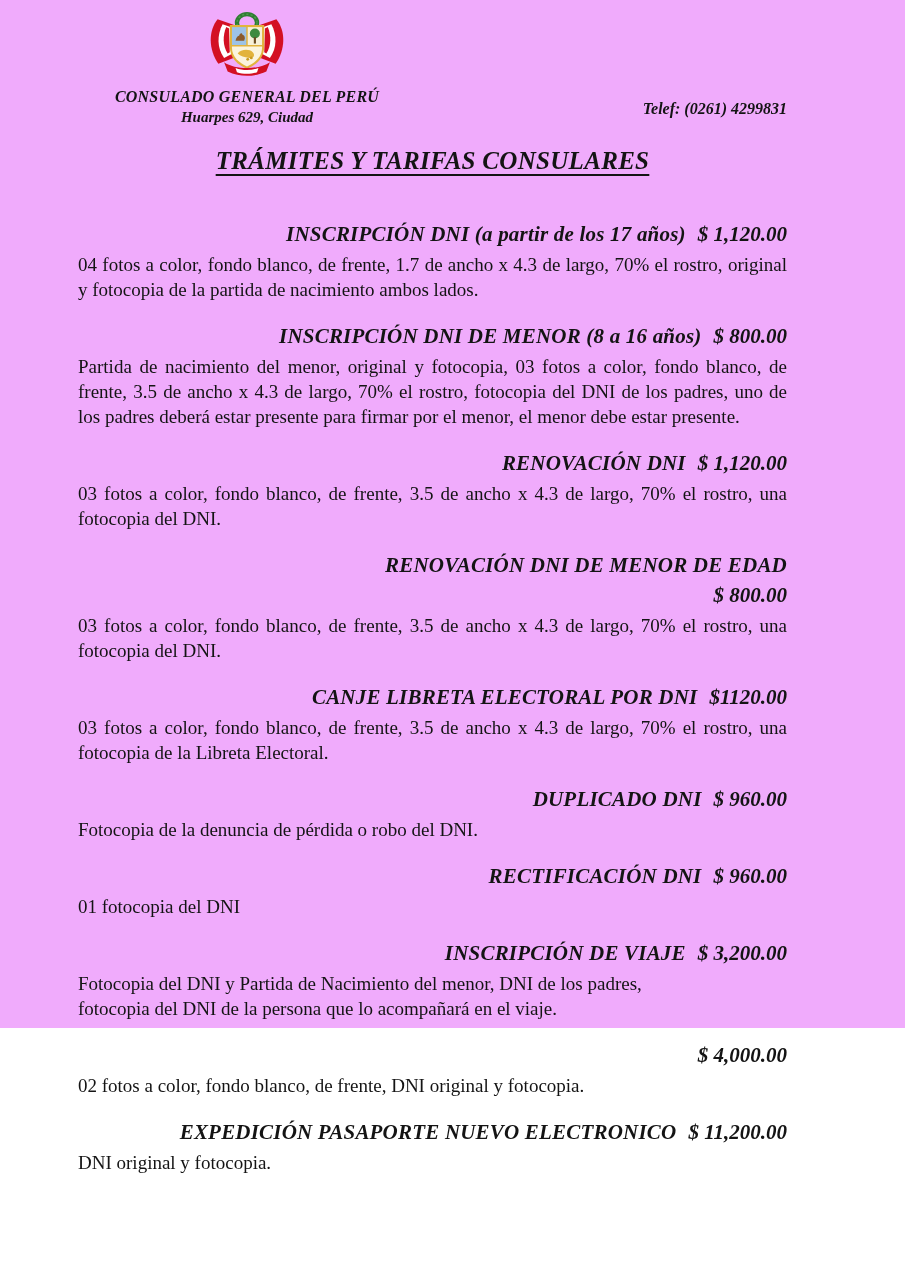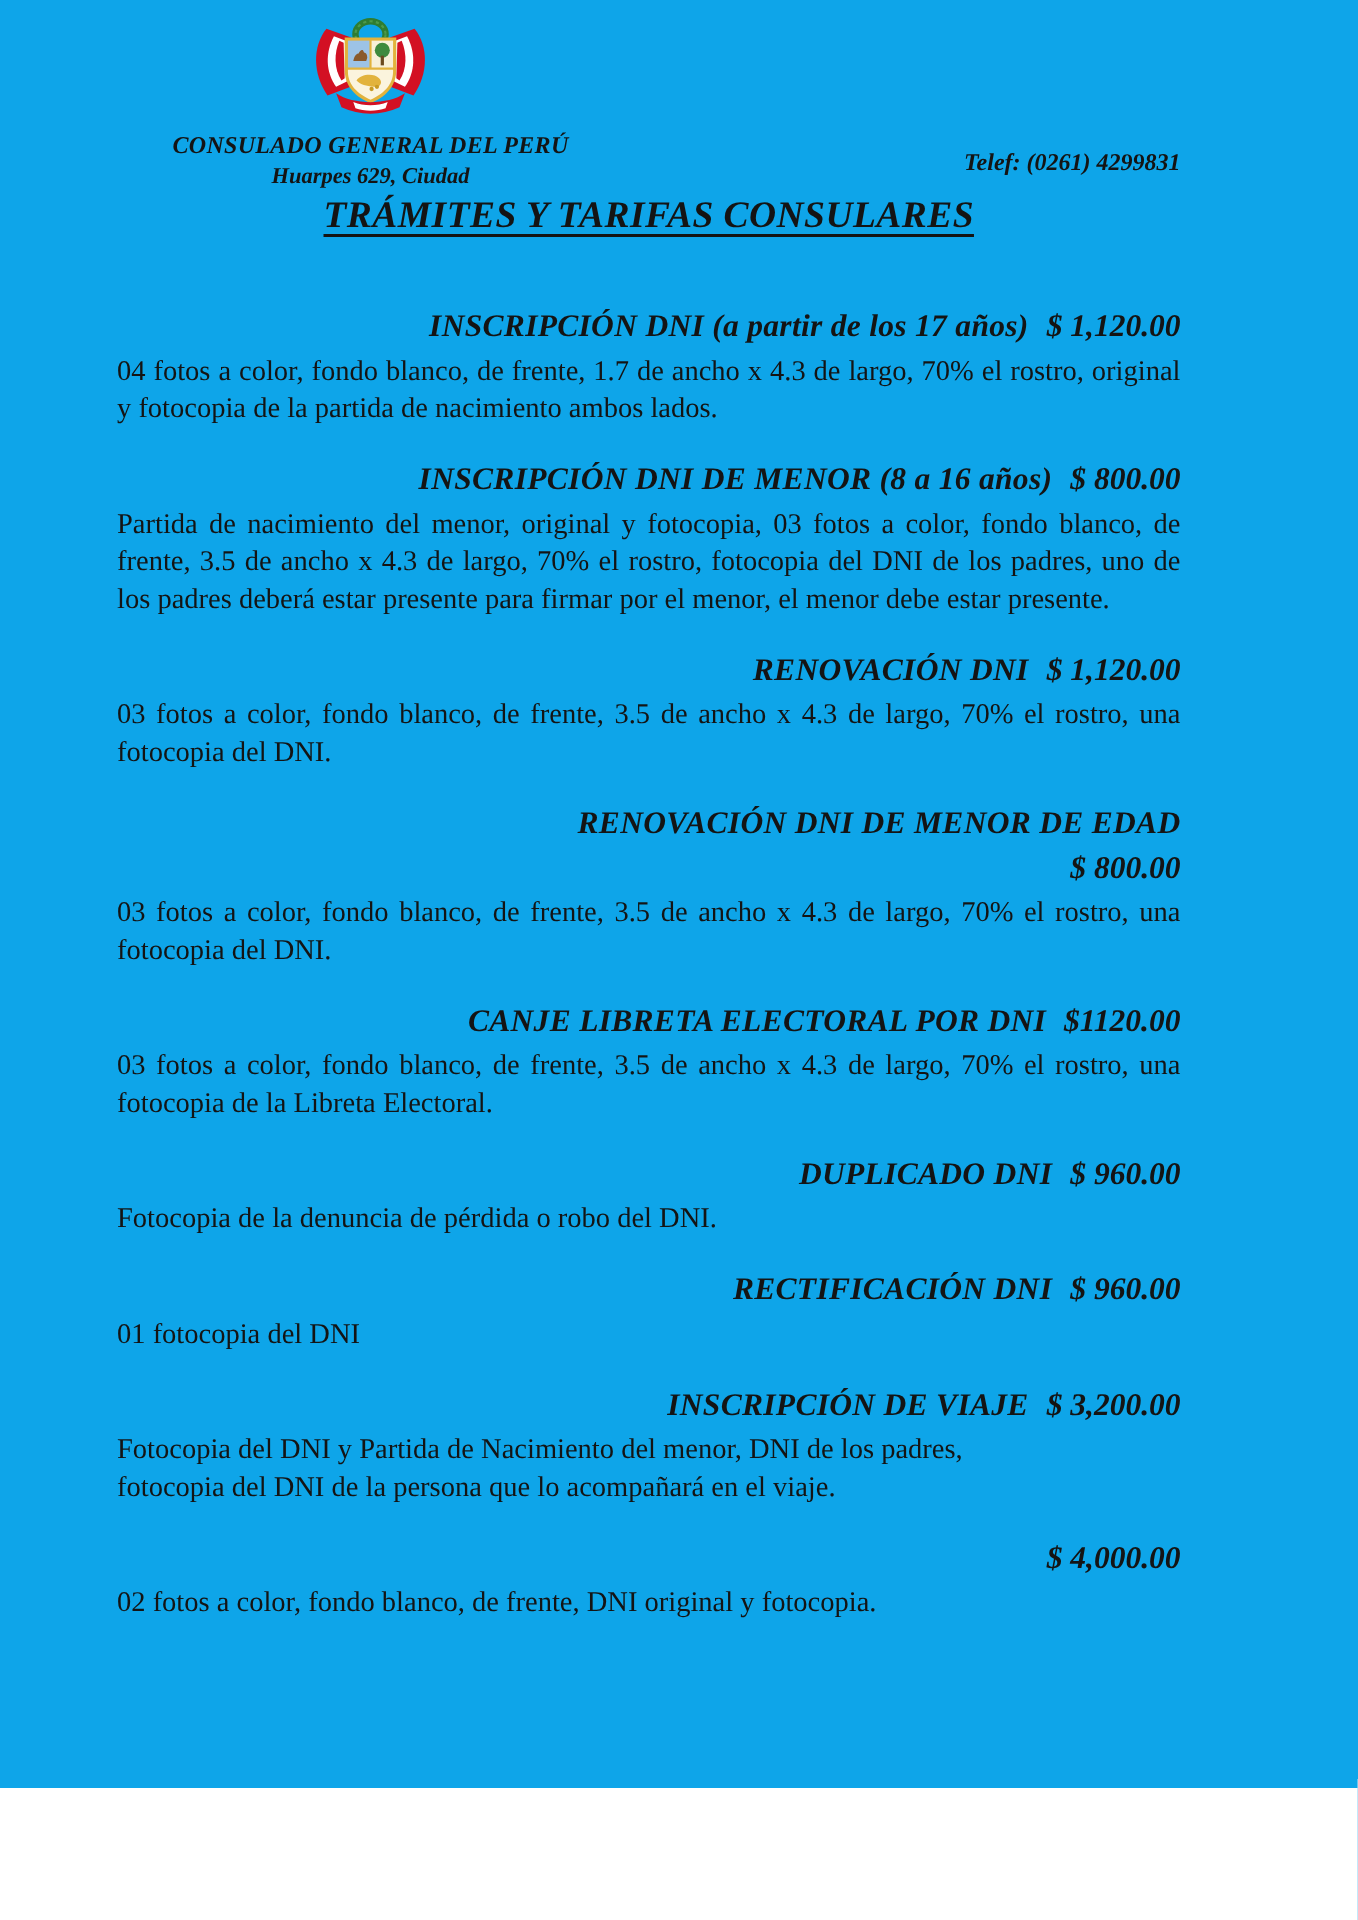--- a/index.html
+++ b/index.html
@@ -6,22 +6,22 @@
   html, body { background: #ffffff; }
   body {
     width: 905px;
     height: 1280px;
     overflow: hidden;
     font-family: "Liberation Serif", "DejaVu Serif", serif;
     color: #141414;
   }
   .page {
     width: 905px;
-    height: 1192px;
-    background: #0ea5e9;
+    height: 1028px;
+    background: #f0abfc;
     padding: 12px 118px 20px 78px;
     position: relative;
   }
   
   .header { position: relative; min-height: 118px; }
   .header-left {
     width: 310px;
     margin-left: 14px;
     text-align: center;
   }
@@ -52,20 +52,21 @@
   .updated {
     margin-top: 17px;
     font-size: 20px;
     font-weight: bold;
     font-style: italic;
     line-height: 27px;
     letter-spacing: 0.1px;
   }
   
   .doc-title {
+    margin-top: 17px;
     text-align: center;
     font-size: 25px;
     font-weight: bold;
     font-style: italic;
     letter-spacing: 0.3px;
   }
   .doc-title span {
     text-decoration: underline;
     text-decoration-thickness: 2px;
     text-underline-offset: 5px;
@@ -224,15 +225,22 @@
 fotocopia del DNI de la persona que lo acompañará en el viaje.</p>
     </section>
 
     <section class="entry">
       <div class="entry-head">
         <span class="entry-price">$ 4,000.00</span>
       </div>
       <p class="entry-desc">02 fotos a color, fondo blanco, de frente, DNI original y fotocopia.</p>
     </section>
 
+    <section class="entry">
+      <div class="entry-head">
+        <span class="entry-name">EXPEDICIÓN PASAPORTE NUEVO ELECTRONICO</span>
+        <span class="entry-price">$ 11,200.00</span>
+      </div>
+      <p class="entry-desc">DNI original y fotocopia.</p>
+    </section>
 
   </div>
 </div>
 
 </body></html>

